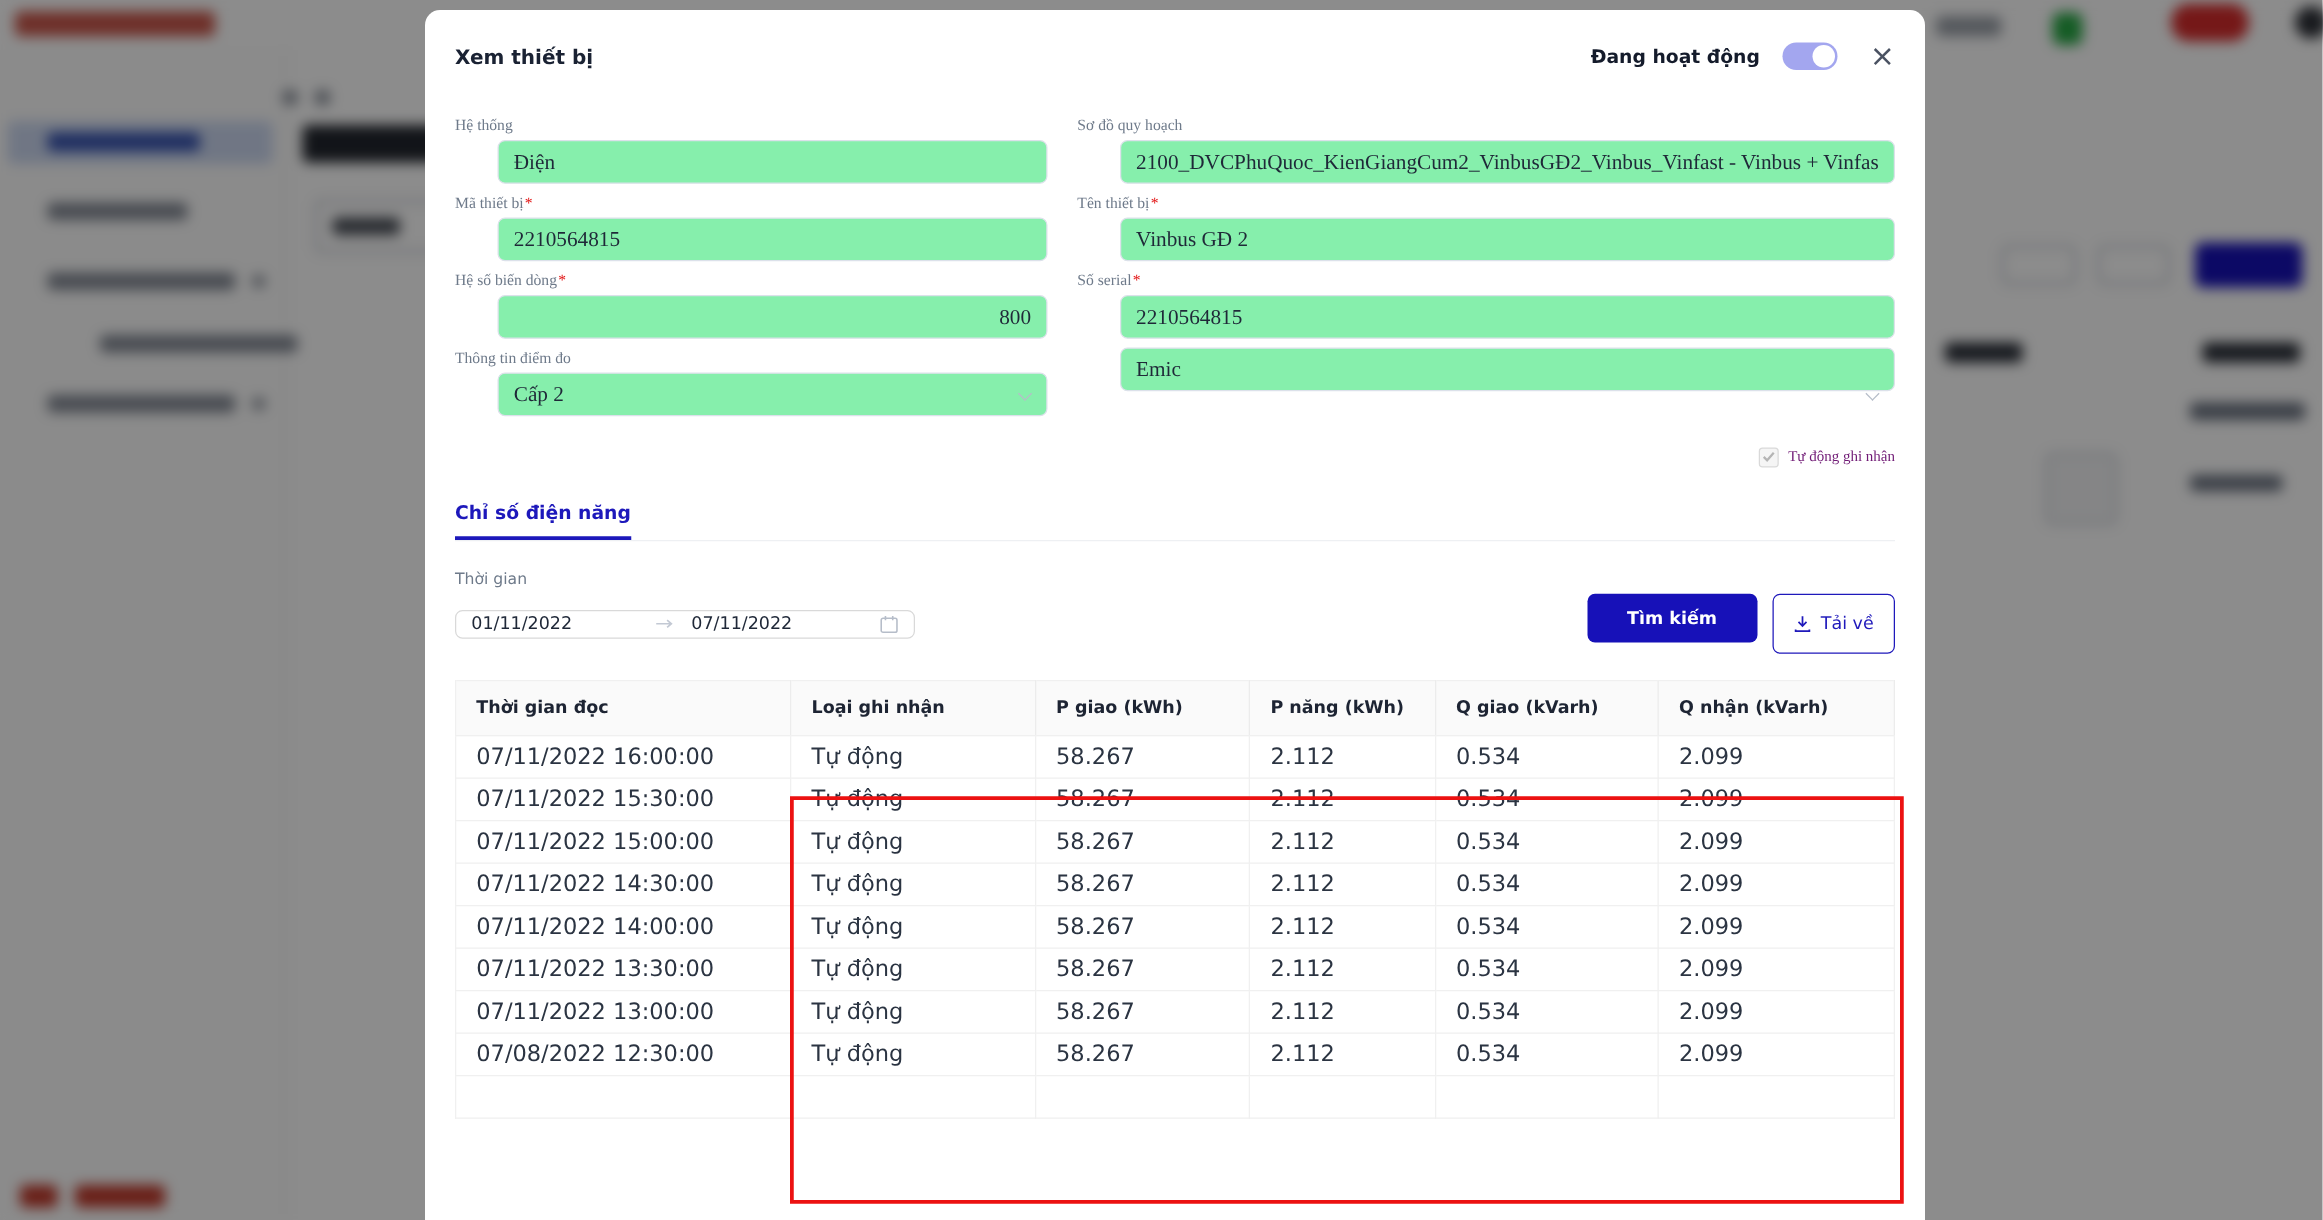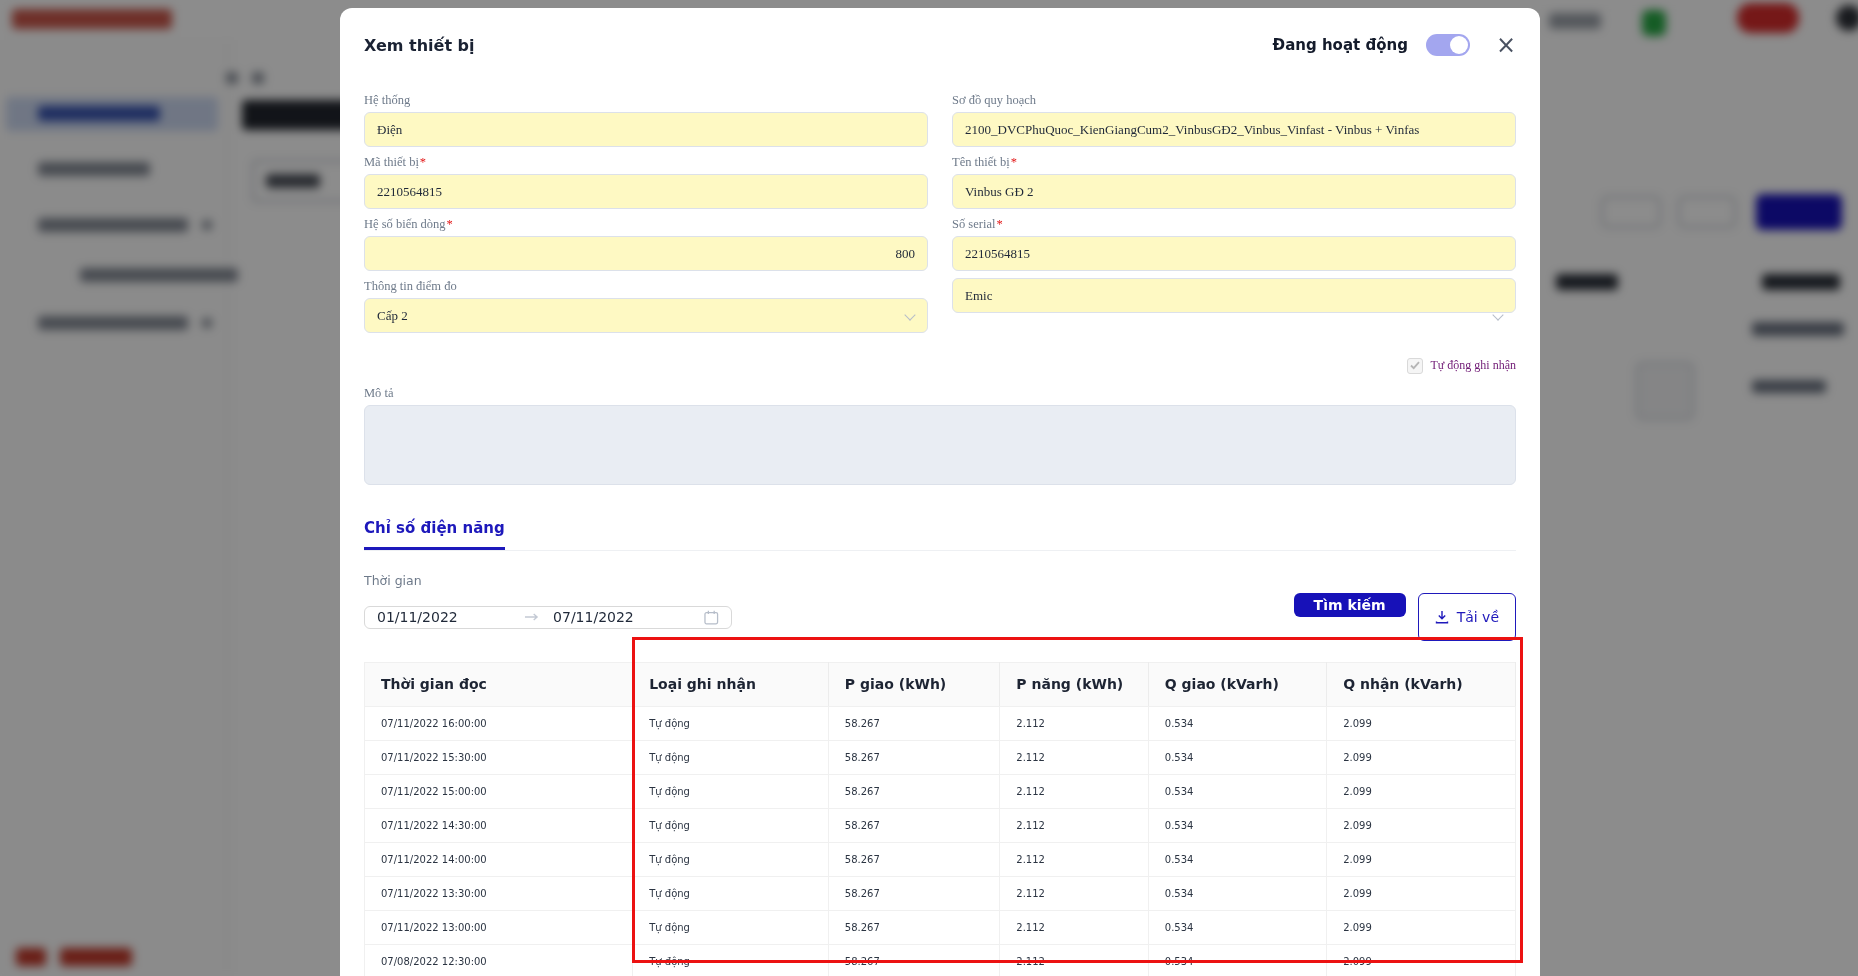--- a/index.html
+++ b/index.html
@@ -46,23 +46,23 @@
   .toggle-label { font-size:15px; font-weight:bold; color:#141b2b; }
   .toggle { width:44px; height:22px; border-radius:11px; background:#a3a6ef; position:relative; cursor:pointer; }
   .toggle-knob { position:absolute; right:2px; top:2px; width:18px; height:18px; border-radius:50%; background:#fff; }
   .close-x { font-size:24px; line-height:24px; color:#4a5262; cursor:pointer; margin-left:8px; }
 
   
   .form-grid { margin-top:32px; display:grid; grid-template-columns:1fr 1fr; column-gap:24px;font-family:Liberation Serif, serif; }
   .field { margin-bottom:7px; }
   .f-label { font-size:12.5px; color:#6e7a8a; height:16px; line-height:16px; margin-bottom:4px; white-space:nowrap; }
   .req { color:#e21414; margin-left:1px; }
-  .f-input { height:35px; background:#fef9c3; border:1px solid #dce1ea; border-radius:6px;
-    padding:0 12px; font-size:13px; color:#1f2838; display:flex; align-items:center;
-    white-space:nowrap; overflow:hidden; }
+  .f-input { height:35px; background:#86efac; border:1px solid #dce1ea; border-radius:6px;
+    padding:0 12px; font-size:17px; color:#1f2838; display:flex; align-items:center;
+    white-space:nowrap; overflow:hidden;margin-left:34px; }
   .f-input.num { justify-content:flex-end; }
   .f-select { position:relative; }
   .chev { position:absolute; right:14px; top:13px; width:8px; height:8px;
     border-right:1.6px solid #b6bdc9; border-bottom:1.6px solid #b6bdc9; transform:rotate(45deg); }
   .checkbox-row { grid-column:2; display:flex; justify-content:flex-end; align-items:center;
     gap:8px; margin-top:17px; height:17px; }
   .cb { width:16px; height:16px; border:1px solid #d9d9d9; border-radius:3px; background:#f5f5f5;
     display:flex; align-items:center; justify-content:center; }
   .cb svg { display:block; }
   .cb-label { font-size:12px; color:#701a75; }
@@ -75,34 +75,34 @@
     padding-bottom:10px; border-bottom:3px solid #1d18bb; cursor:pointer; }
 
   
   .filter-label { margin-top:22px; font-size:12.5px; color:#6e7a8a; height:16px; line-height:16px; margin-bottom:4px; }
   .filter-row { display:flex; justify-content:space-between; align-items:center; }
   .daterange { width:368px; height:23px; border:1px solid #d9d9d9; border-radius:6px; background:#fff;
     display:flex; align-items:center; padding:0 12px; gap:6px; cursor:pointer; }
   .date-val { font-size:14px; color:#1f2838; width:145px; }
   .date-val.second { width:150px; }
   .btns { display:flex; gap:12px; }
-  .btn-primary { height:24px; padding:0 20px; background:#1711b8; color:#fff; border:none;
+  .btn-primary { height:39px; padding:0 32px; background:#1711b8; color:#fff; border:none;
     border-radius:6px; font-size:14px; font-weight:bold; font-family:inherit; cursor:pointer; }
   .btn-outline { height:48px; padding:0 16px; background:#fff; color:#1f19bb; border:1px solid #1f19bb;
     border-radius:6px; font-size:14px; font-family:inherit; cursor:pointer;
     display:flex; align-items:center; gap:8px; }
 
   
   .tbl-wrap { margin-top:21px; }
   table { width:100%; border-collapse:collapse; table-layout:fixed; }
   th { background:#fafafa; text-align:left; font-size:14px; font-weight:bold; color:#1d2433;
     padding:13px 16px 14px; border-bottom:1px solid #f0f0f0; border-right:1px solid #ececec; }
   th:first-child { border-left:1px solid #f0f0f0; }
   thead tr { border-top:1px solid #f0f0f0; }
-  td { font-size:10px; color:#2b3442; padding:6.5px 16px; height:34px; line-height:20px;
+  td { font-size:18px; color:#2b3442; padding:6.5px 16px; height:34px; line-height:20px;
     border-bottom:1px solid #f0f0f0; border-right:1px solid #f0f0f0;
     white-space:nowrap; overflow:hidden; }
   td:first-child { border-left:1px solid #f0f0f0; }
 
   
   .anno-box { position:absolute; left:632px; top:637px; width:891px; height:326px;
     border:3px solid #ec1111; pointer-events:none; z-index:10; }
 </style>
 </head>
 <body>
@@ -195,24 +195,20 @@
 
     <div class="checkbox-row">
       <div class="cb">
         <svg width="10" height="9" viewBox="0 0 10 9">
           <path d="M1 4.5 L3.7 7.2 L9 1.2" fill="none" stroke="#b5b5b5" stroke-width="1.8"></path>
         </svg>
       </div>
       <span class="cb-label">Tự động ghi nhận</span>
     </div>
 
-    <div class="mota field">
-      <div class="f-label"><span>Mô tả</span></div>
-      <div class="textarea"></div>
-    </div>
   </div>
 
   <div class="tabs">
     <div class="tab-active">Chỉ số điện năng</div>
   </div>
 
   <div class="filter-label">Thời gian</div>
   <div class="filter-row">
     <div class="daterange">
       <span class="date-val">01/11/2022</span>

